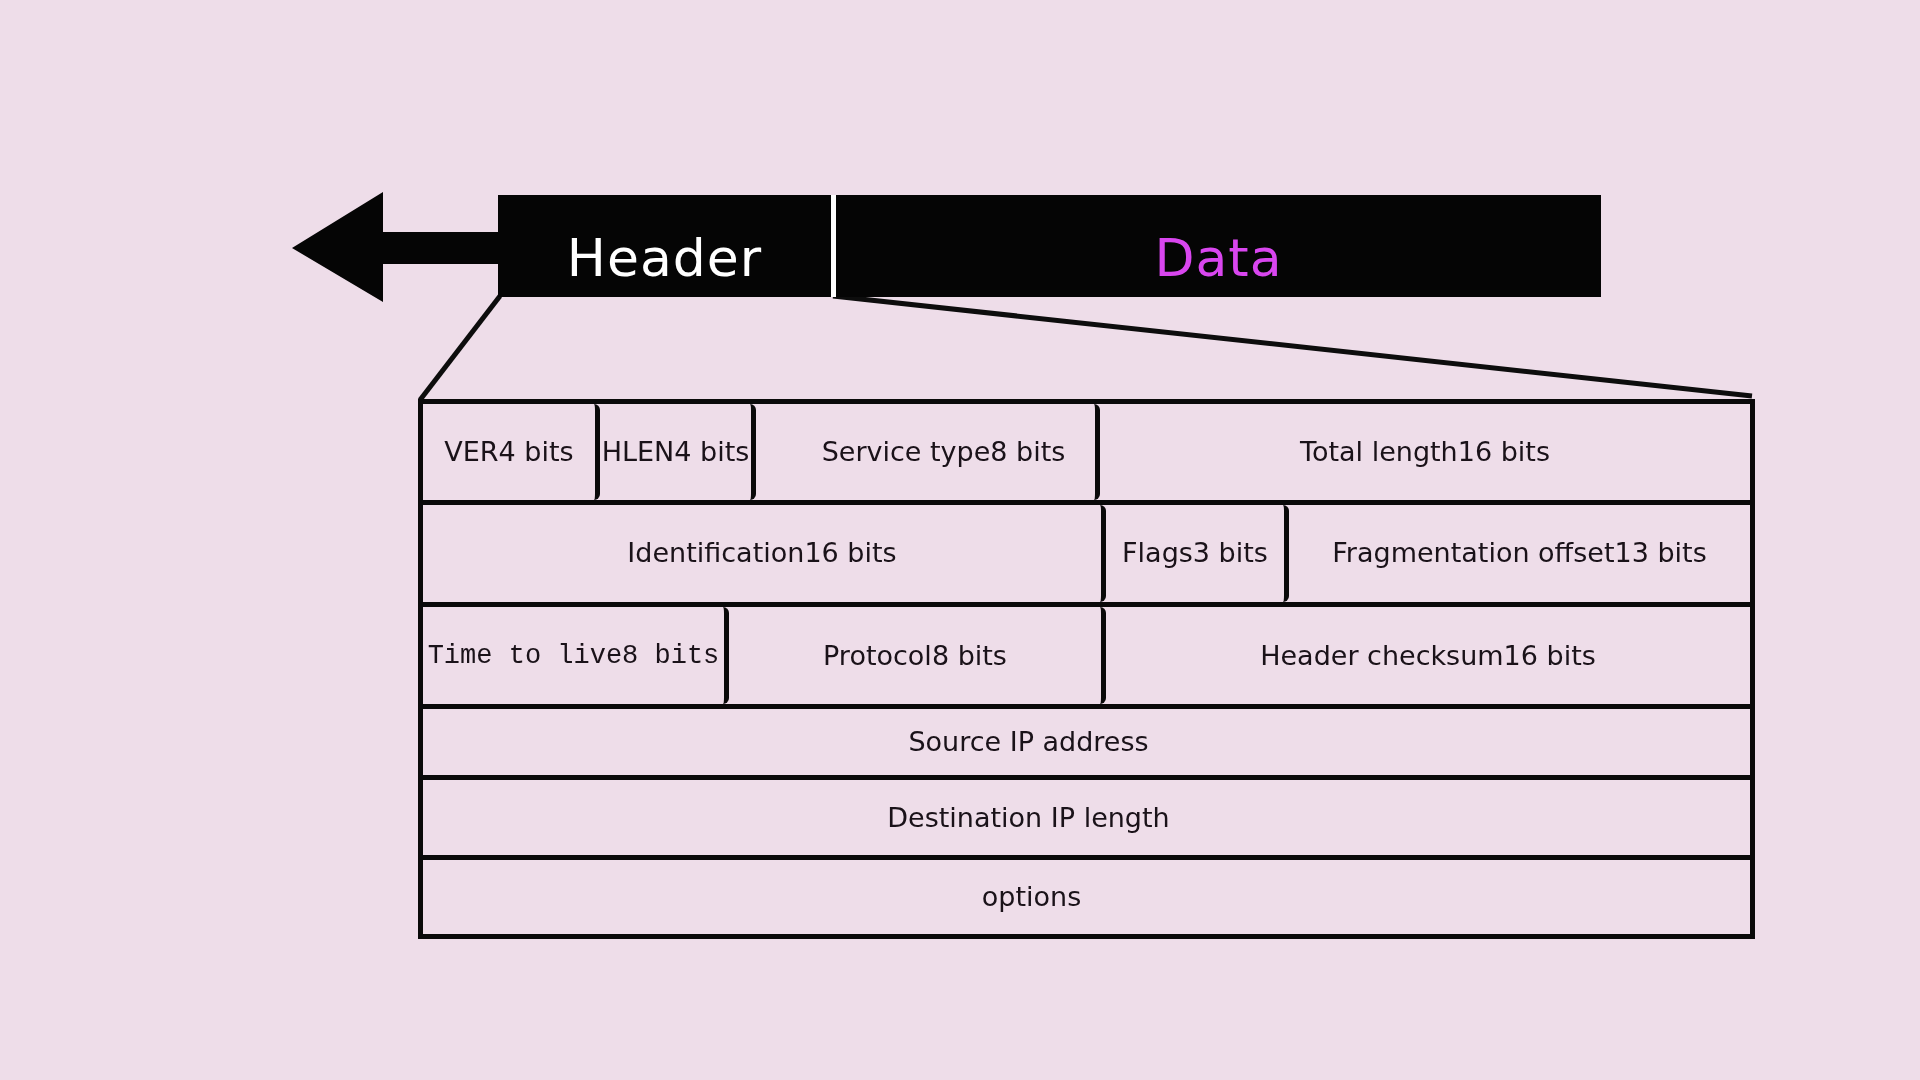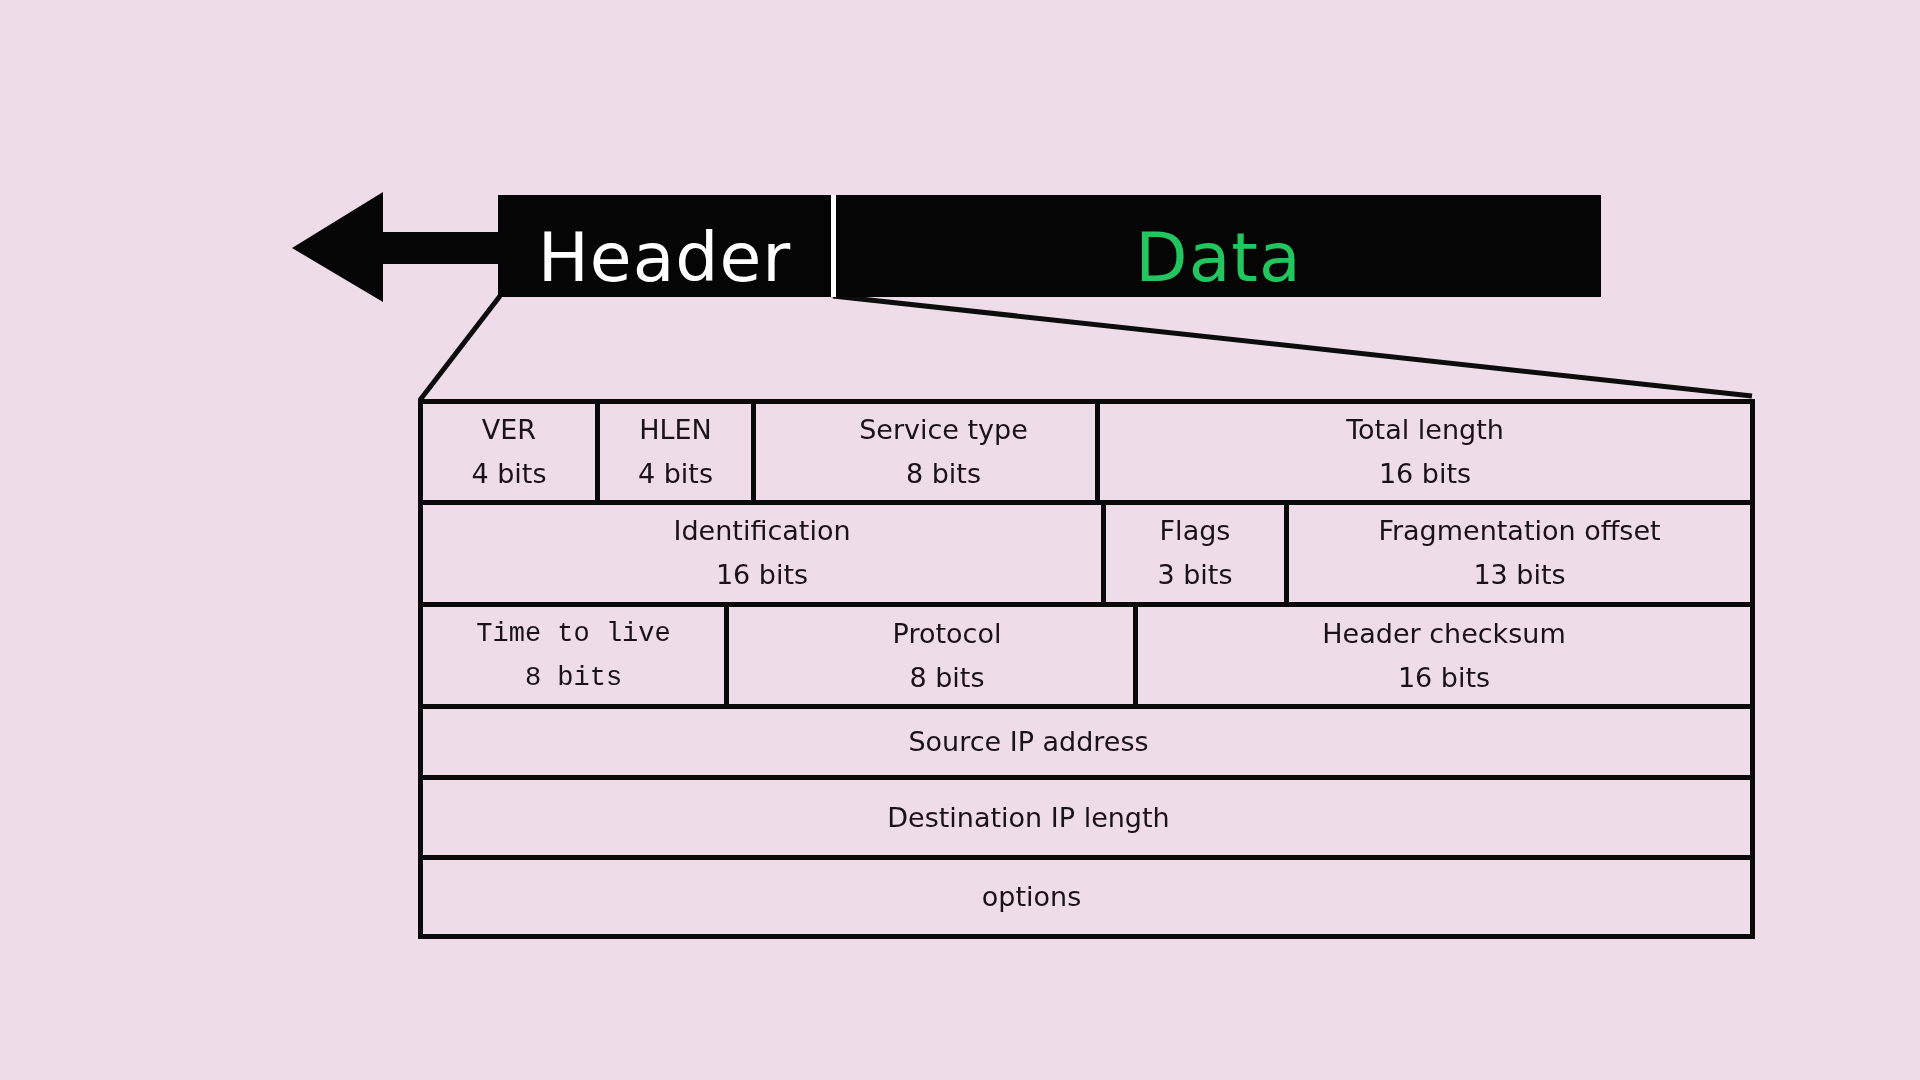--- a/index.html
+++ b/index.html
@@ -28,21 +28,21 @@
     width: 1103px; height: 102px;
     background: #050505;
     display: flex;
     align-items: stretch;
   }
   .bar-seg {
     display: flex;
     align-items: center;
     justify-content: center;
     color: #ffffff;
-    font-size: 68px;
+    font-size: 52px;
     line-height: 1;
     letter-spacing: 1px;
     margin-top: 24px;
   }
   .bar-seg.header { width: 333px; }
   .bar-seg.data { flex: 1; }
   .bar-divider {
     width: 5px;
     background: #ffffff;
   }
@@ -61,63 +61,64 @@
     display: flex;
     box-sizing: border-box;
     border-bottom: 5px solid #0a0a0a;
     align-items: stretch;
   }
   .ip-row:last-child { border-bottom: none; }
   .ip-cell {
     box-sizing: border-box;
     border-right: 5px solid #0a0a0a;
     display: flex;
-    flex-direction: column;
+    flex-direction: row;
     align-items: center;
     justify-content: center;
     font-size: 27px;
     line-height: 44px;
+    border-radius: 6px;
   }
   .ip-cell:last-child { border-right: none; flex: 1; }
   .ip-cell .cell-label, .ip-cell .cell-bits { display: block; }
   
   .row-1 { height: 101px; }
   .row-2 { height: 102px; }
   .row-3 { height: 103px; }
   .row-4 { height: 71px; }
   .row-5 { height: 80px; }
   .row-6 { height: 74px; margin-left: 6px; }
   
   .r1c1 { width: 177px; }
   .r1c2 { width: 156px; }
   .r1c3 { width: 344px; padding-left: 36px; }
   .r2c1 { width: 683px; }
   .r2c2 { width: 183px; }
   .r3c1 { width: 306px; font-family: Liberation Mono, monospace; }
-  .r3c2 { width: 377px; margin-left: 32px; }
+  .r3c2 { width: 377px; }
   
   .full-cell { padding-right: 116px; }
 </style>
 </head>
 <body>
 
 <div id="canvas" style="background: rgb(238, 221, 233);">
 
   <svg id="overlay" viewBox="0 0 1920 1080" xmlns="http://www.w3.org/2000/svg">
     <polygon points="292,248 383,192 383,232 500,232 500,264 383,264 383,302" fill="#050505"></polygon>
     <line x1="500" y1="296" x2="420" y2="400" stroke-width="5" stroke="#0d0d0d"></line>
     <line x1="833" y1="296" x2="1752" y2="396" stroke-width="5" stroke="#0d0d0d"></line>
   </svg>
 
   <div class="packet-bar" style="background: rgb(5, 5, 5);">
     <div class="bar-seg header" style="color: rgb(255, 255, 255);">
       <span>Header</span>
     </div>
     <div class="bar-divider" style="background: rgb(255, 255, 255);"></div>
-    <div class="bar-seg data" style="color: #22c55e;">
+    <div class="bar-seg data" style="color: #d946ef;">
       <span>Data</span>
     </div>
   </div>
 
   <div class="ip-table" style="color: rgb(26, 18, 25);">
 
     <div class="ip-row row-1">
       <div class="ip-cell r1c1">
         <span class="cell-label">VER</span>
         <span class="cell-bits">4 bits</span>

